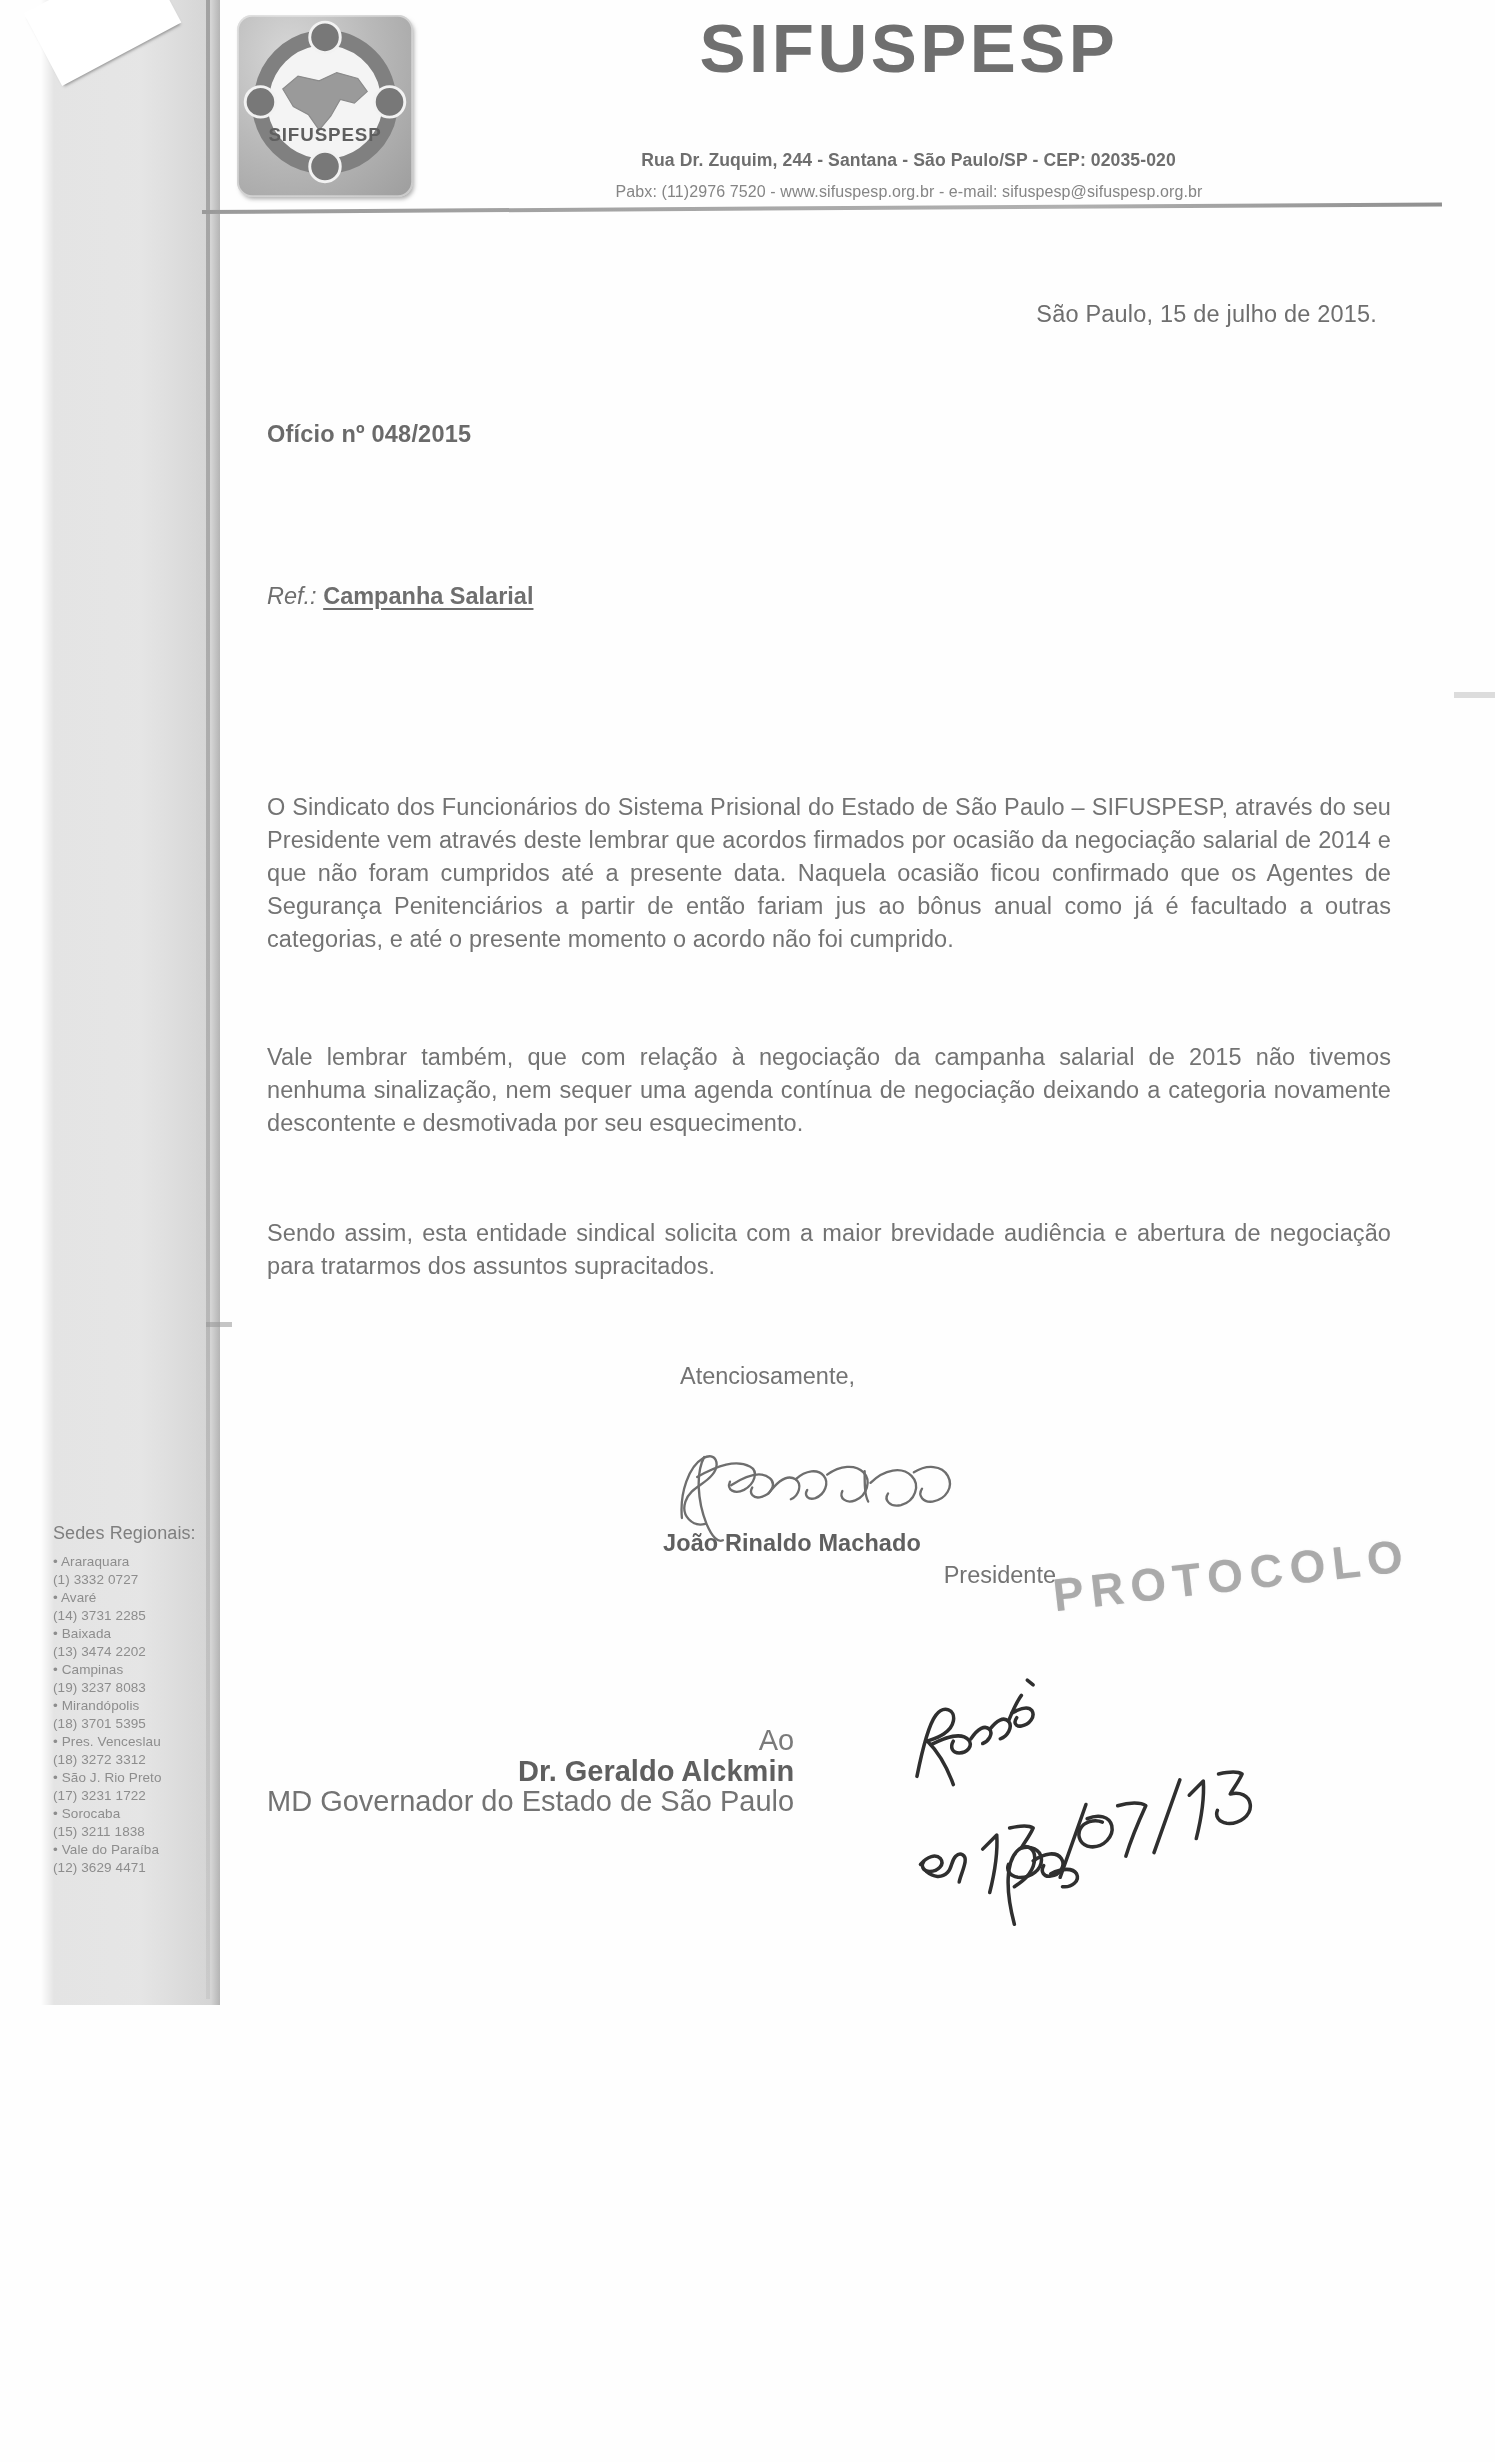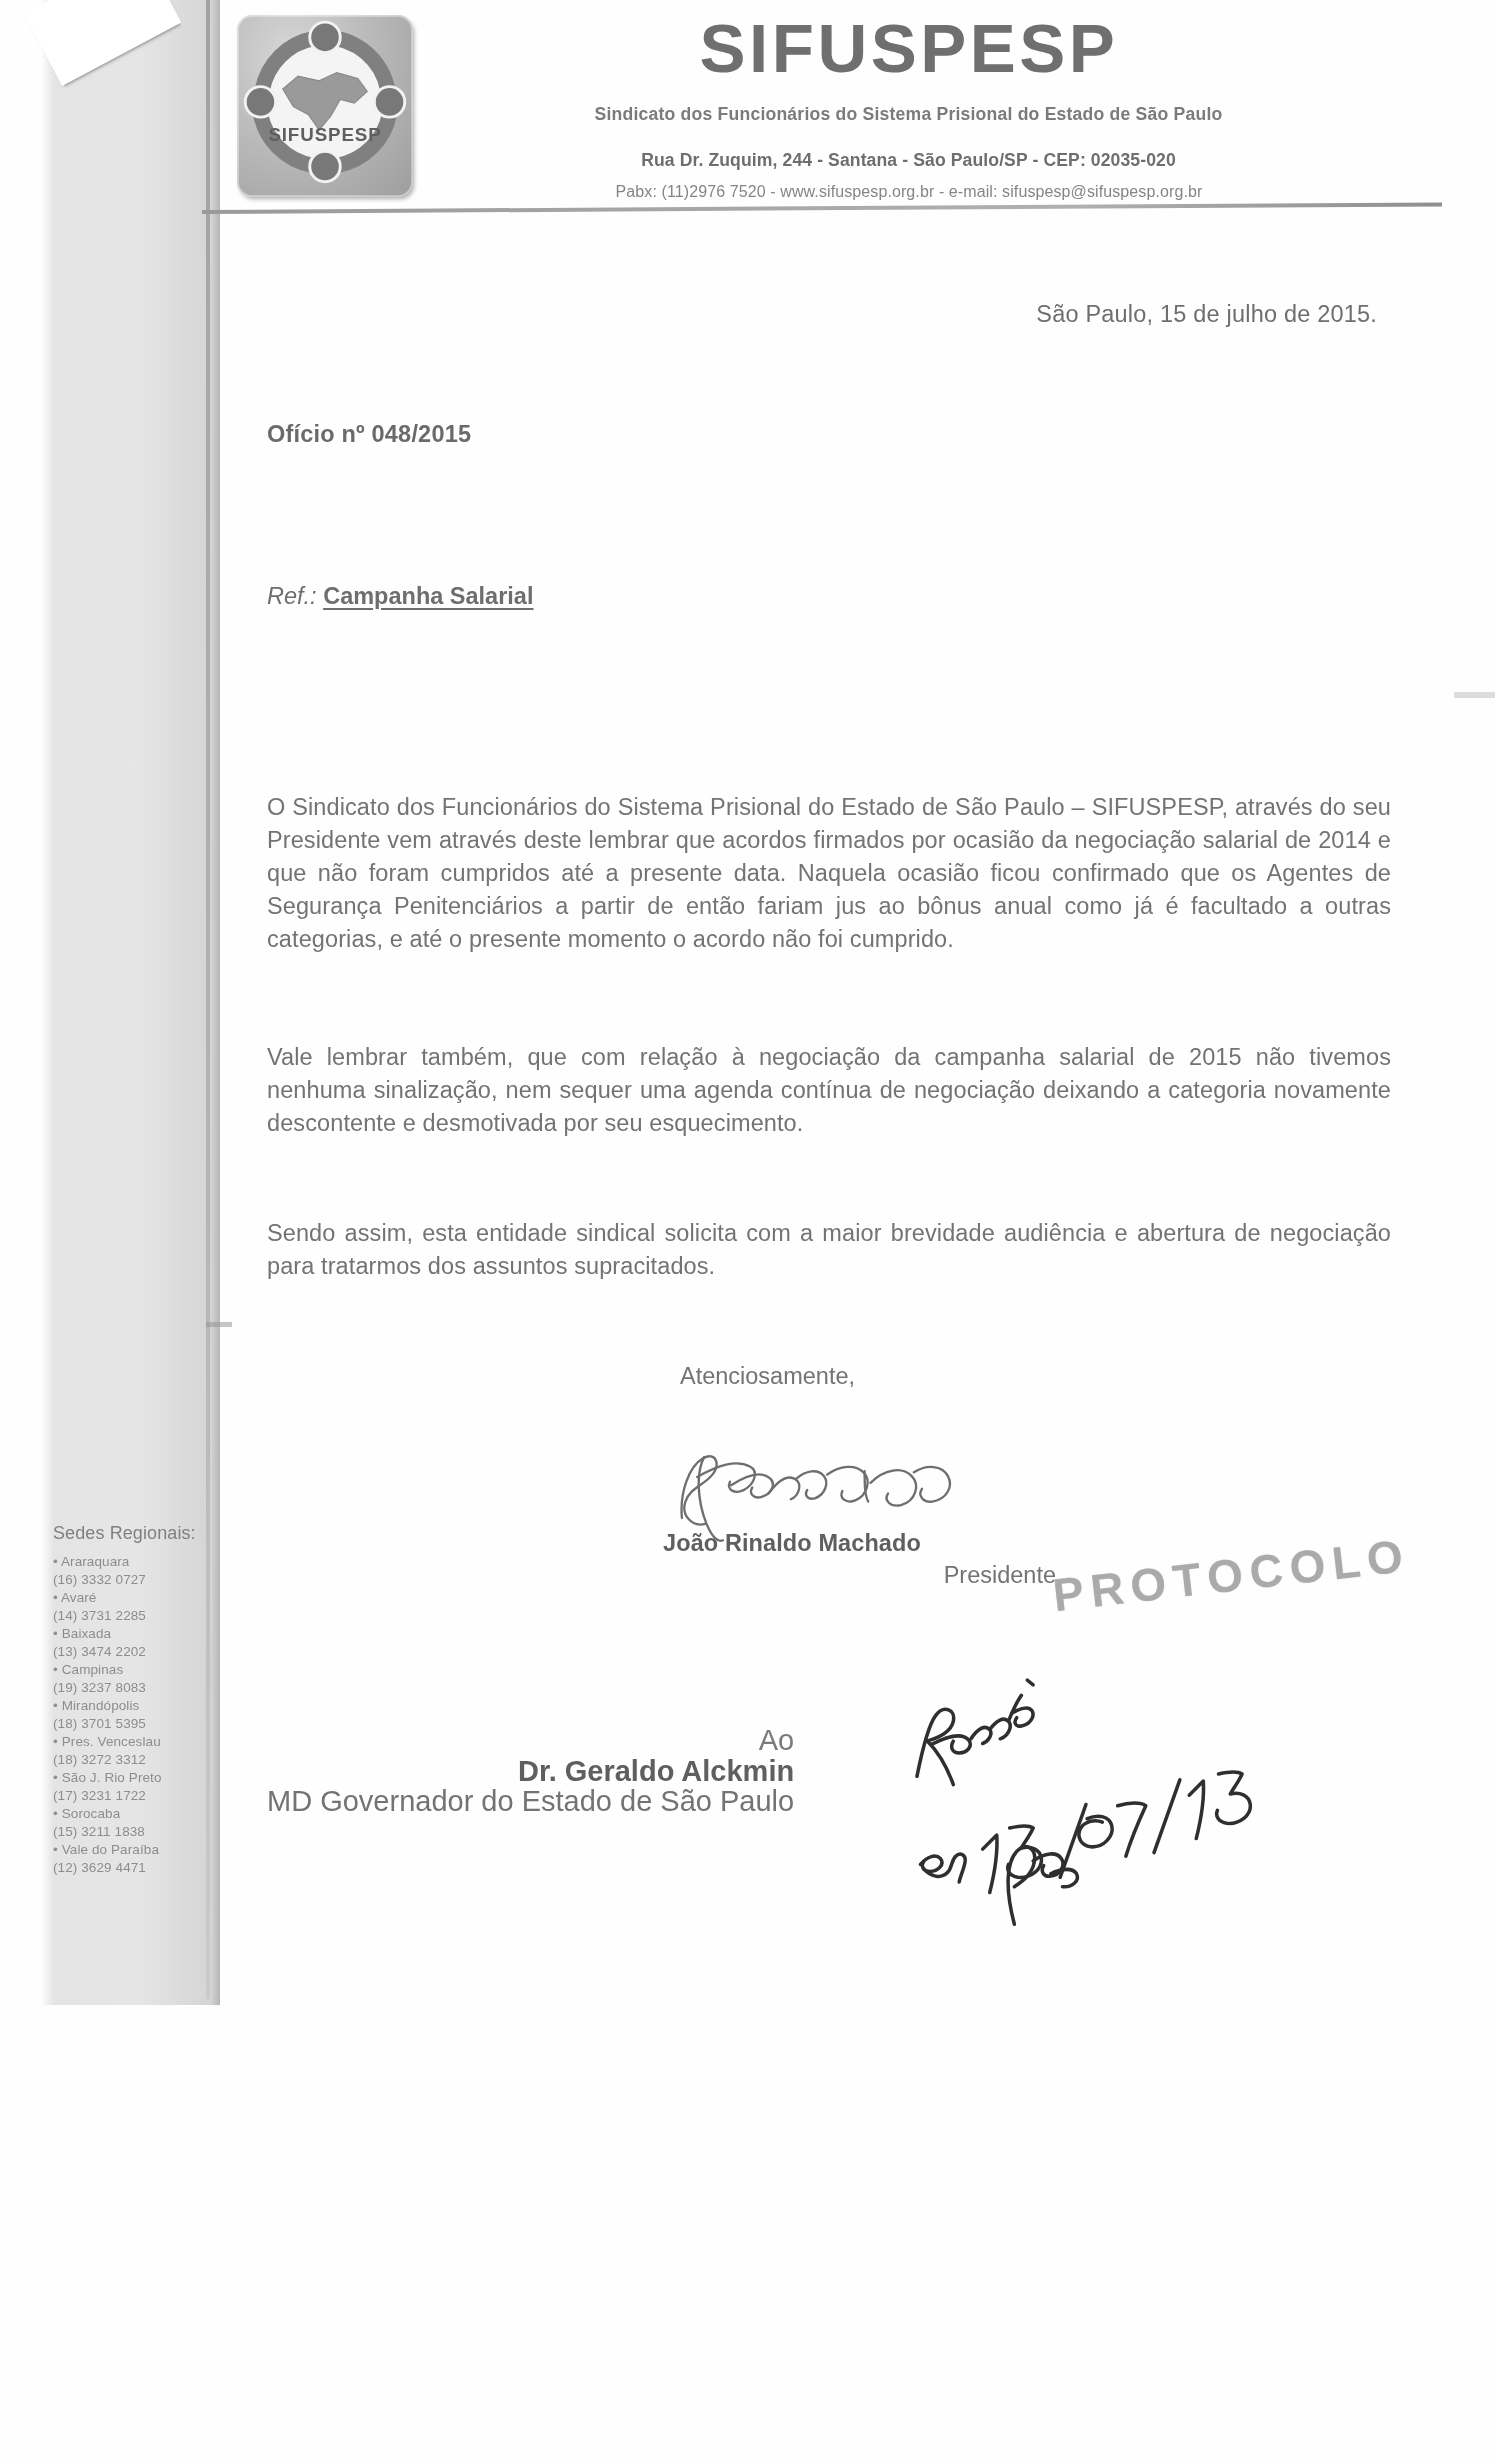--- a/index.html
+++ b/index.html
@@ -199,21 +199,20 @@
         </g>
 
         <path d="M78 126 L104 104 L140 112 L170 98 L206 108 L222 130
                  L200 150 L176 144 L160 172 L140 196 L122 170 L96 156 Z" fill="#9a9a9a" stroke="#8a8a8a" stroke-width="2"></path>
 
         <text x="150" y="215" text-anchor="middle" font-family="Liberation Sans, sans-serif" font-size="32" font-weight="700" letter-spacing="1.5" fill="#5f5f5f">SIFUSPESP</text>
       </svg>
     </div>
 
     <div class="lh-title">SIFUSPESP</div>
-    <div class="lh-sub">Sindicato dos Funcionários do Sistema Prisional do Estado de São Paulo</div>
     <div class="lh-addr">Rua Dr. Zuquim, 244 - Santana - São Paulo/SP - CEP: 02035-020</div>
     <div class="lh-contact">Pabx: (11)2976 7520  - www.sifuspesp.org.br - e-mail: sifuspesp@sifuspesp.org.br</div>
     <div class="lh-rule"></div>
   </header>
 
   <main>
 
     <div class="date-line">São Paulo, 15 de julho de 2015.</div>
 
     <div class="oficio">Ofício nº 048/2015</div>
@@ -260,21 +259,21 @@
   <section class="recipient">
     <div class="rc-to">Ao</div>
     <div class="rc-name">Dr. Geraldo Alckmin</div>
     <div class="rc-title">MD Governador do Estado de São Paulo</div>
   </section>
 
   <aside class="sedes">
     <div class="sedes-title">Sedes Regionais:</div>
     <div>
       <div class="sede-city">• Araraquara</div>
-      <div class="sede-phone">(16) 3332 0727</div>
+      <div class="sede-phone">(1) 3332 0727</div>
     </div>
     <div>
       <div class="sede-city">• Avaré</div>
       <div class="sede-phone">(14) 3731 2285</div>
     </div>
     <div>
       <div class="sede-city">• Baixada</div>
       <div class="sede-phone">(13) 3474 2202</div>
     </div>
     <div>

